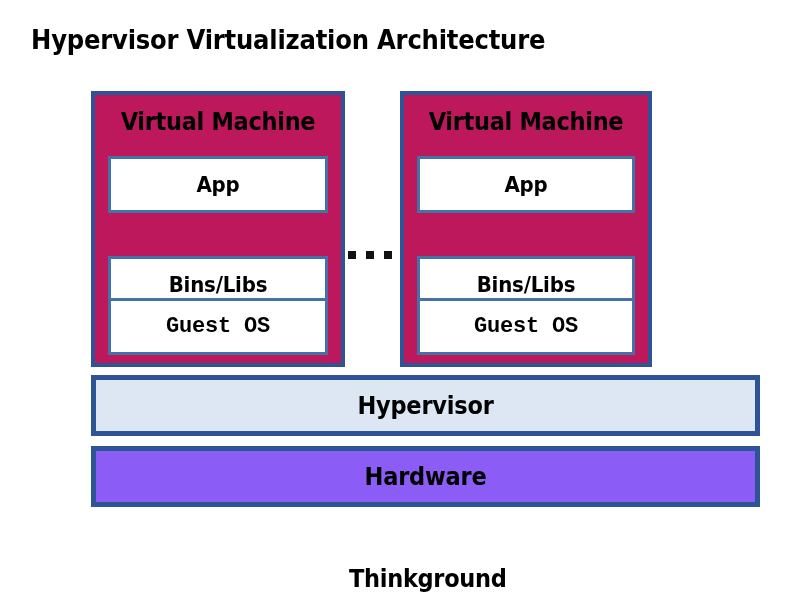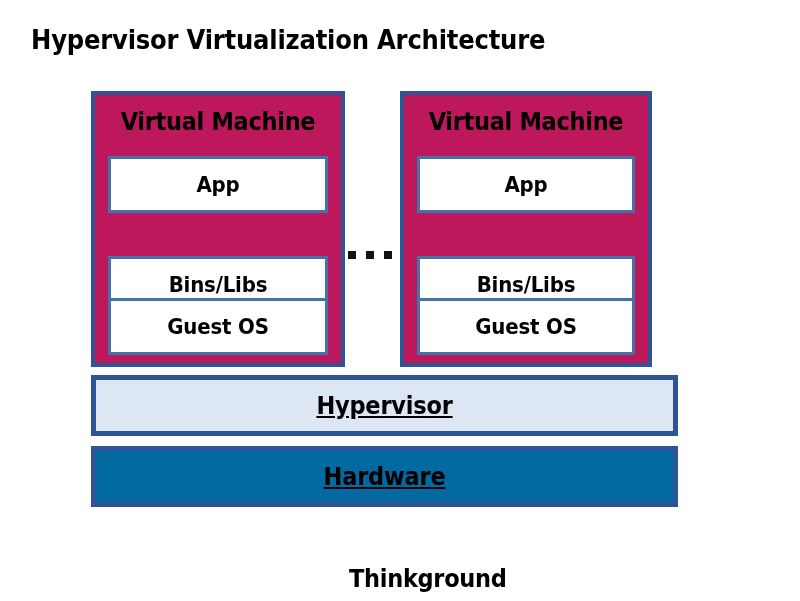--- a/index.html
+++ b/index.html
@@ -69,21 +69,21 @@
     border: 3px solid #4472A8;
     left: 13px;
     right: 13px;
     height: 57px;
     display: flex;
     align-items: center;
     justify-content: center;
   }
   .layer.app      { top: 61px; align-items: center;  }
   .layer.bins     { top: 116px; margin-top: 45px; }
-  .layer.guest    { top: 203px; }
+  .layer.guest    { top: 203px; font-family: Liberation Mono, monospace; }
 
   .layer-label {
     font-size: 22px;
     font-weight: bold;
     letter-spacing: -0.2px;
     font-stretch: condensed;
     white-space: nowrap;
   }
 
   
@@ -101,35 +101,34 @@
     width: 8px;
     height: 8px;
     background: #121212;
   }
 
   
   .stack-bar {
     position: absolute;
     box-sizing: border-box;
     left: 91px;
-    width: 587px;
+    width: 669px;
     height: 61px;
     border: 5px solid #2E5496;
     display: flex;
     align-items: center;
     justify-content: center;
-    text-decoration: underline;
   }
   .stack-bar.hypervisor {
     top: 375px;
     background: #DDE6F3;
   }
   .stack-bar.hardware {
     top: 446px;
-    background: #0369a1;
+    background: #8b5cf6;
   }
   .stack-label {
     font-size: 25px;
     font-weight: bold;
     letter-spacing: -0.2px;
     font-stretch: condensed;
     white-space: nowrap;
   }
 
   

